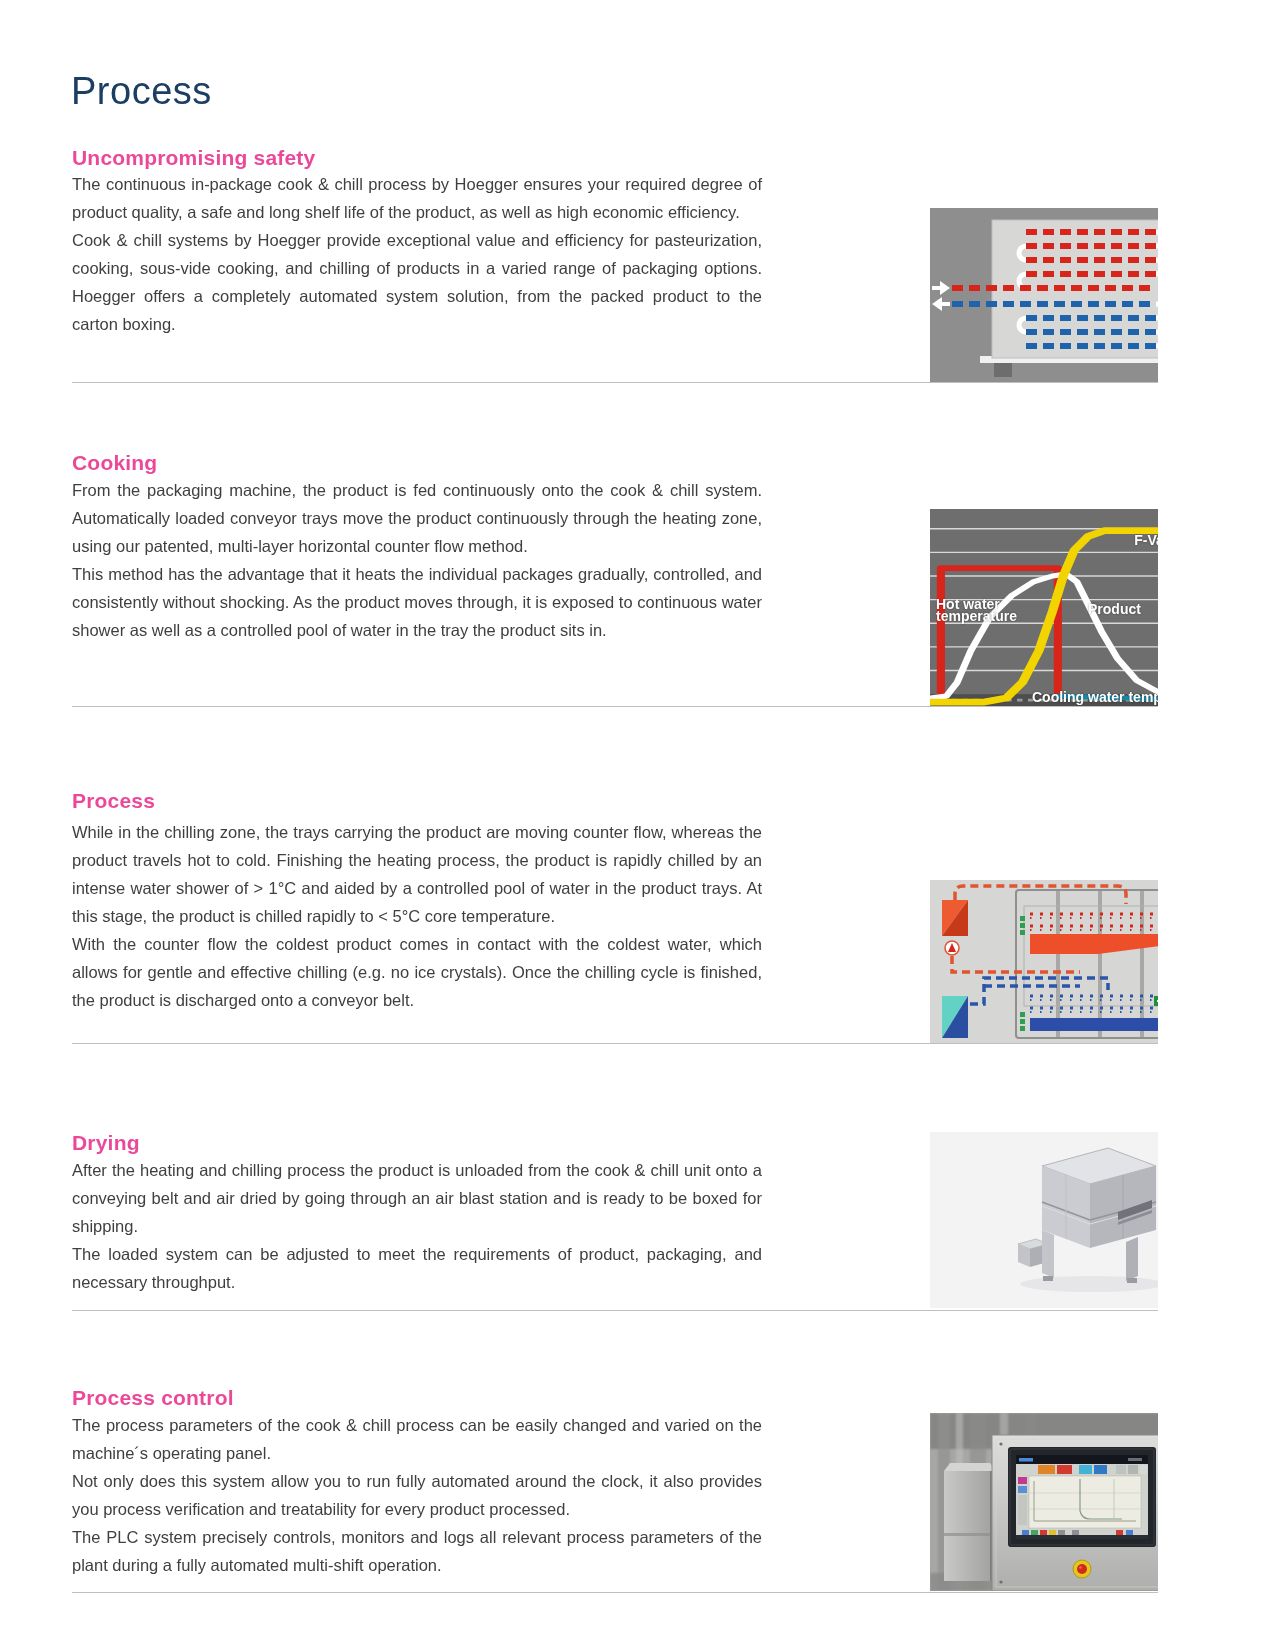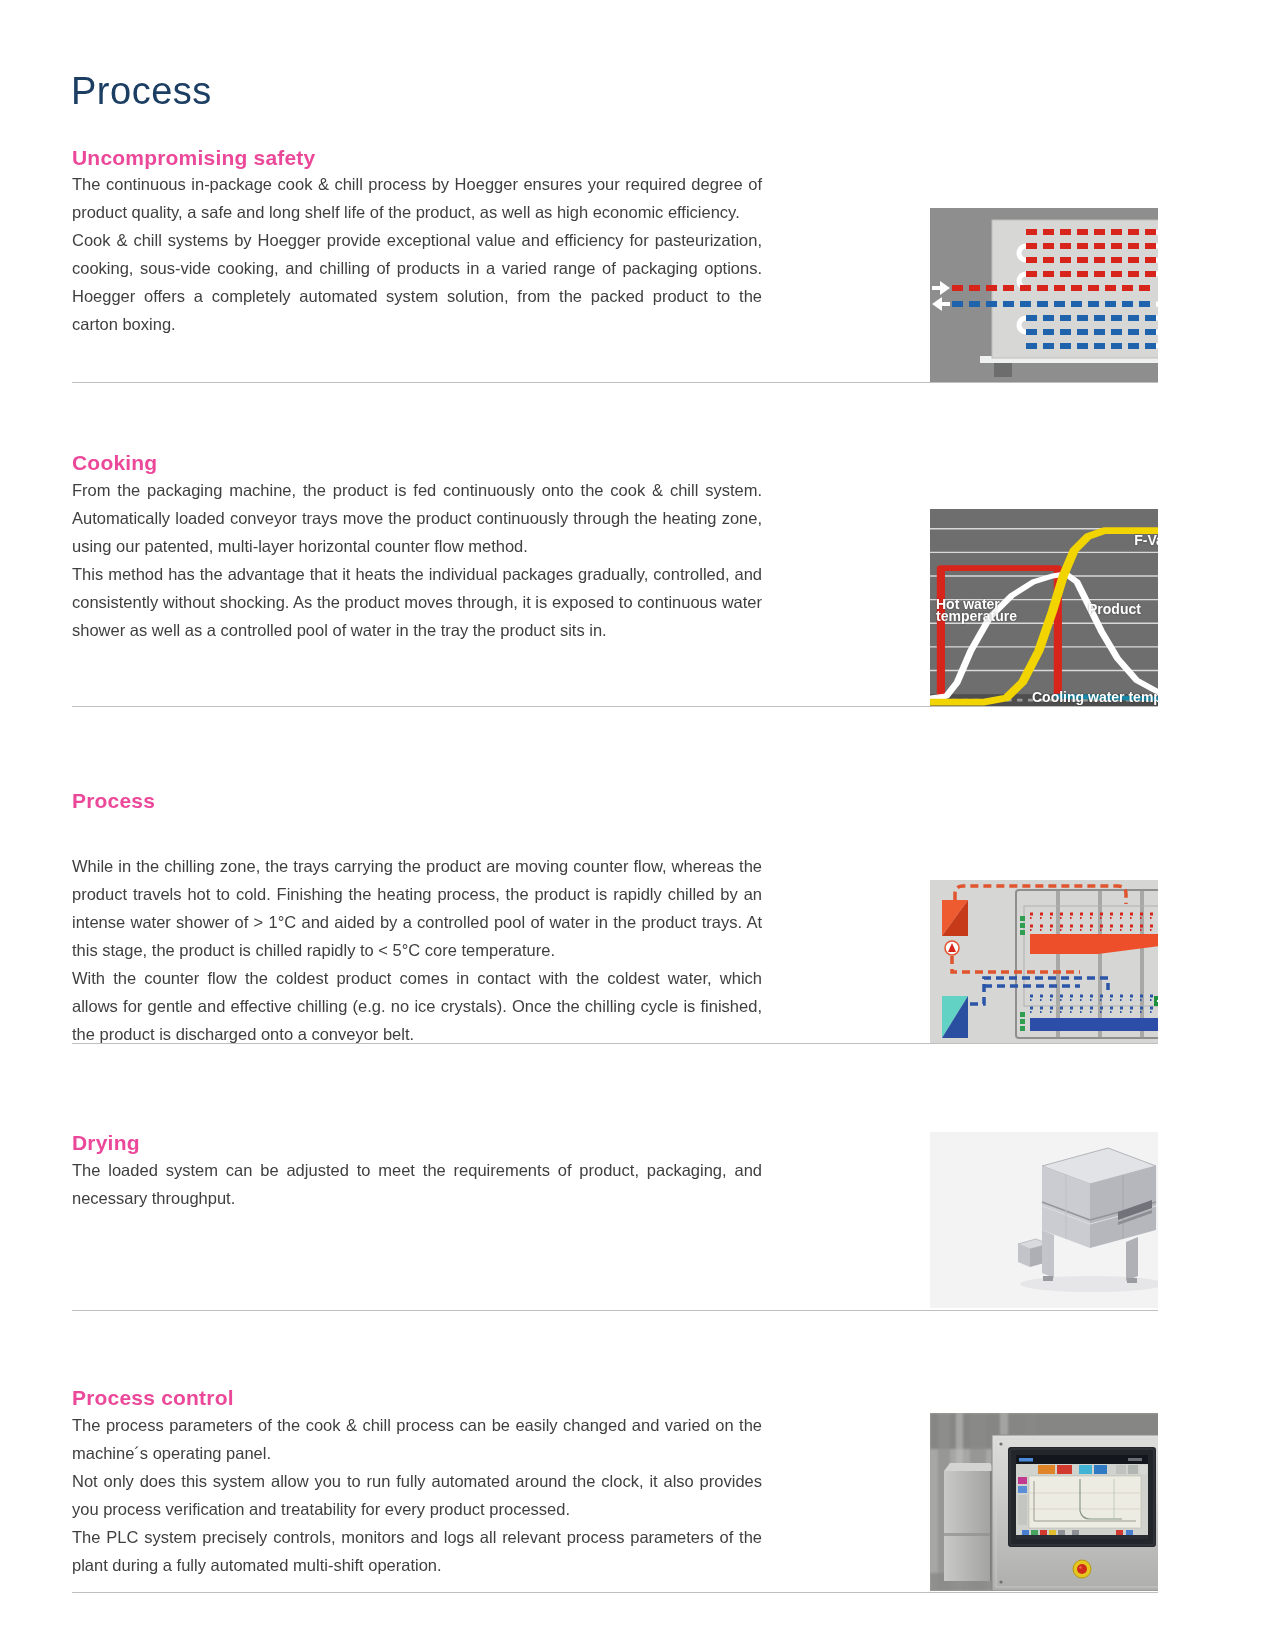--- a/index.html
+++ b/index.html
@@ -10,21 +10,21 @@
   .heading{position:absolute;left:72px;width:690px;font-size:21px;font-weight:700;
            color:#ec4899;letter-spacing:.2px;}
   .body{position:absolute;left:72px;width:690px;font-size:16.5px;line-height:28px;
         color:#3f3f3f;text-align:justify;}
   .body p{margin:0;}
   .divider{position:absolute;left:72px;width:1130px;height:1px;background:#bfbfbf;}
   .fig{position:absolute;left:930px;width:272px;overflow:hidden;}
   .fig svg{display:block;}
   .h1{top:146px}.b1{top:170px}
   .h2{top:451px}.b2{top:476px}
-  .h3{top:789px}.b3{top:852px}
+  .h3{top:789px}.b3{top:818px}
   .h4{top:1131px}.b4{top:1156px}
   .h5{top:1386px}.b5{top:1411px}
   .d1{top:382px}.d2{top:706px}.d3{top:1043px}.d4{top:1310px}.d5{top:1592px}
   .f1{top:208px;height:174px}
   .f2{top:509px;height:197px}
   .f3{top:880px;height:163px}
   .f4{top:1132px;height:176px}
   .f5{top:1413px;height:178px}
   .clabel{position:absolute;color:#ffffff;font-weight:700;font-size:14px;
           line-height:11.5px;text-shadow:0 0 2px rgba(0,0,0,.45);white-space:nowrap;}
@@ -210,20 +210,21 @@
         <circle cx="264" cy="118" r="5" fill="#f3eedd" stroke="#b5ae8e"></circle>
         <rect x="250" y="107" width="8" height="3" fill="#444444"></rect>
         <rect x="260" y="107" width="6" height="3" fill="#2f9e50"></rect>
       </g>
     </svg>
   </div>
   <div class="divider d3"></div>
 
   <div class="heading h4">Drying</div>
   <div class="body b4">
+    <p>After the heating and chilling process the product is unloaded from the cook &amp; chill unit onto a conveying belt and air dried by going through an air blast station and is ready to be boxed for shipping.</p>
     <p>The loaded system can be adjusted to meet the requirements of product, packaging,  and necessary throughput.</p>
   </div>
   <div class="fig f4">
     <svg width="272" height="176" viewBox="0 0 272 176">
       <rect width="272" height="176" fill="#f3f3f4"></rect>
       <ellipse cx="162" cy="152" rx="72" ry="8" fill="#e6e6e8"></ellipse>
       <g>
 
         <polygon points="88,112 106,107 118,112 100,117" fill="#d9dadd" stroke="#b4b5ba" stroke-width="0.8"></polygon>
         <polygon points="88,112 100,117 100,135 88,130" fill="#c3c4c9"></polygon>

